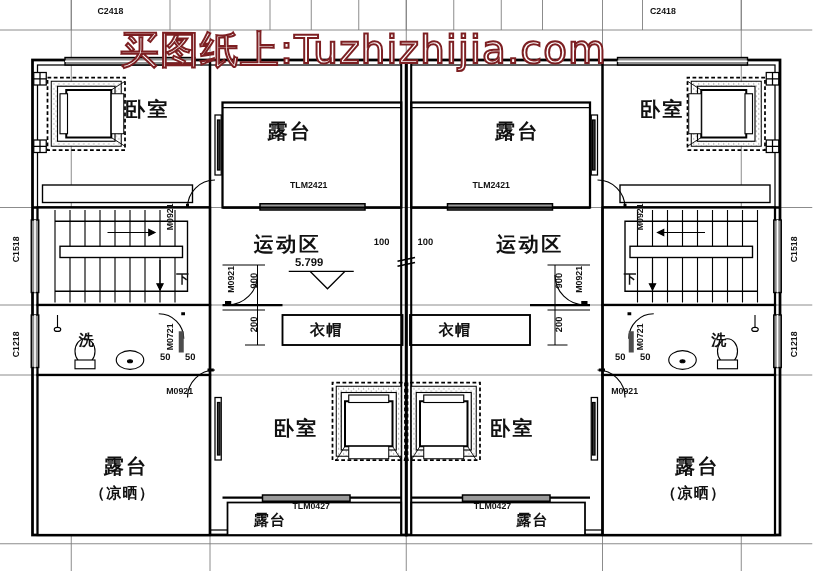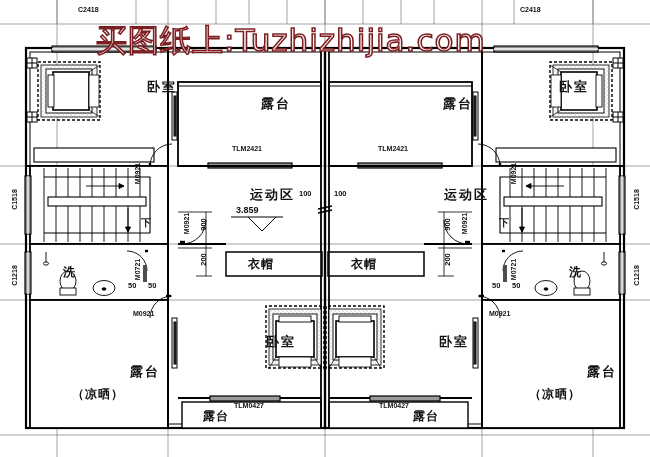--- a/index.html
+++ b/index.html
@@ -7,21 +7,21 @@
     width:650px;height:457px;overflow:hidden;position:relative;
     font-family:"Liberation Sans","DejaVu Sans",sans-serif;
     color:#000;
   }
   #stage{position:absolute;left:0;top:0;width:650px;height:457px;}
   svg{position:absolute;left:0;top:0;}
 
   
   .lbl{position:absolute;white-space:nowrap;color:#111;
        font-family:"DejaVu Sans","Liberation Sans",sans-serif;}
-  .room{font-size:13px;font-weight:700;letter-spacing:2px;margin-left:47px;}
+  .room{font-size:16px;font-weight:700;letter-spacing:2px;}
   .room-sm{font-size:12px;font-weight:700;letter-spacing:1px;}
   .code{font-size:7px;font-weight:700;letter-spacing:0px;
         font-family:"Liberation Sans","DejaVu Sans",sans-serif;}
   .dim{font-size:7.5px;font-weight:700;font-family:"Liberation Sans",sans-serif;}
   .elev{font-size:9px;font-weight:700;font-family:"Liberation Sans",sans-serif;}
   .rot90b{transform:rotate(-90deg);transform-origin:center center;}
   .arrowtxt{font-size:10px;font-weight:700;}
 
   
   #watermark{
@@ -452,21 +452,21 @@
   <div class="lbl code rot90b" style="left:117px;top:266px;width:40px;text-align:center;">M0721</div>
   <div class="lbl code" style="left:133px;top:310px;">M0921</div>
 
   <div class="lbl dim rot90b" style="left:189px;top:220px;width:28px;text-align:center;">900</div>
   <div class="lbl dim rot90b" style="left:189px;top:255px;width:28px;text-align:center;">200</div>
   <div class="lbl dim" style="left:128px;top:281px;">50</div>
   <div class="lbl dim" style="left:148px;top:281px;">50</div>
 
   <div class="lbl dim" style="left:299px;top:189px;">100</div>
   <div class="lbl dim" style="left:334px;top:189px;">100</div>
-  <div class="lbl elev" style="left:236px;top:205px;">3.859</div>
+  <div class="lbl elev" style="left:236px;top:205px;">5.799</div>
 
   <div class="lbl room" style="left:512px;top:78px;">卧室</div>
   <div class="lbl room" style="left:396px;top:95px;">露台</div>
   <div class="lbl code" style="left:378px;top:145px;">TLM2421</div>
   <div class="lbl room" style="left:397px;top:186px;">运动区</div>
   <div class="lbl room-sm" style="left:351px;top:256px;">衣帽</div>
   <div class="lbl room" style="left:392px;top:333px;">卧室</div>
   <div class="lbl room-sm" style="left:413px;top:408px;">露台</div>
   <div class="lbl code" style="left:379px;top:402px;">TLM0427</div>
   <div class="lbl room-sm" style="left:569px;top:264px;">洗</div>

